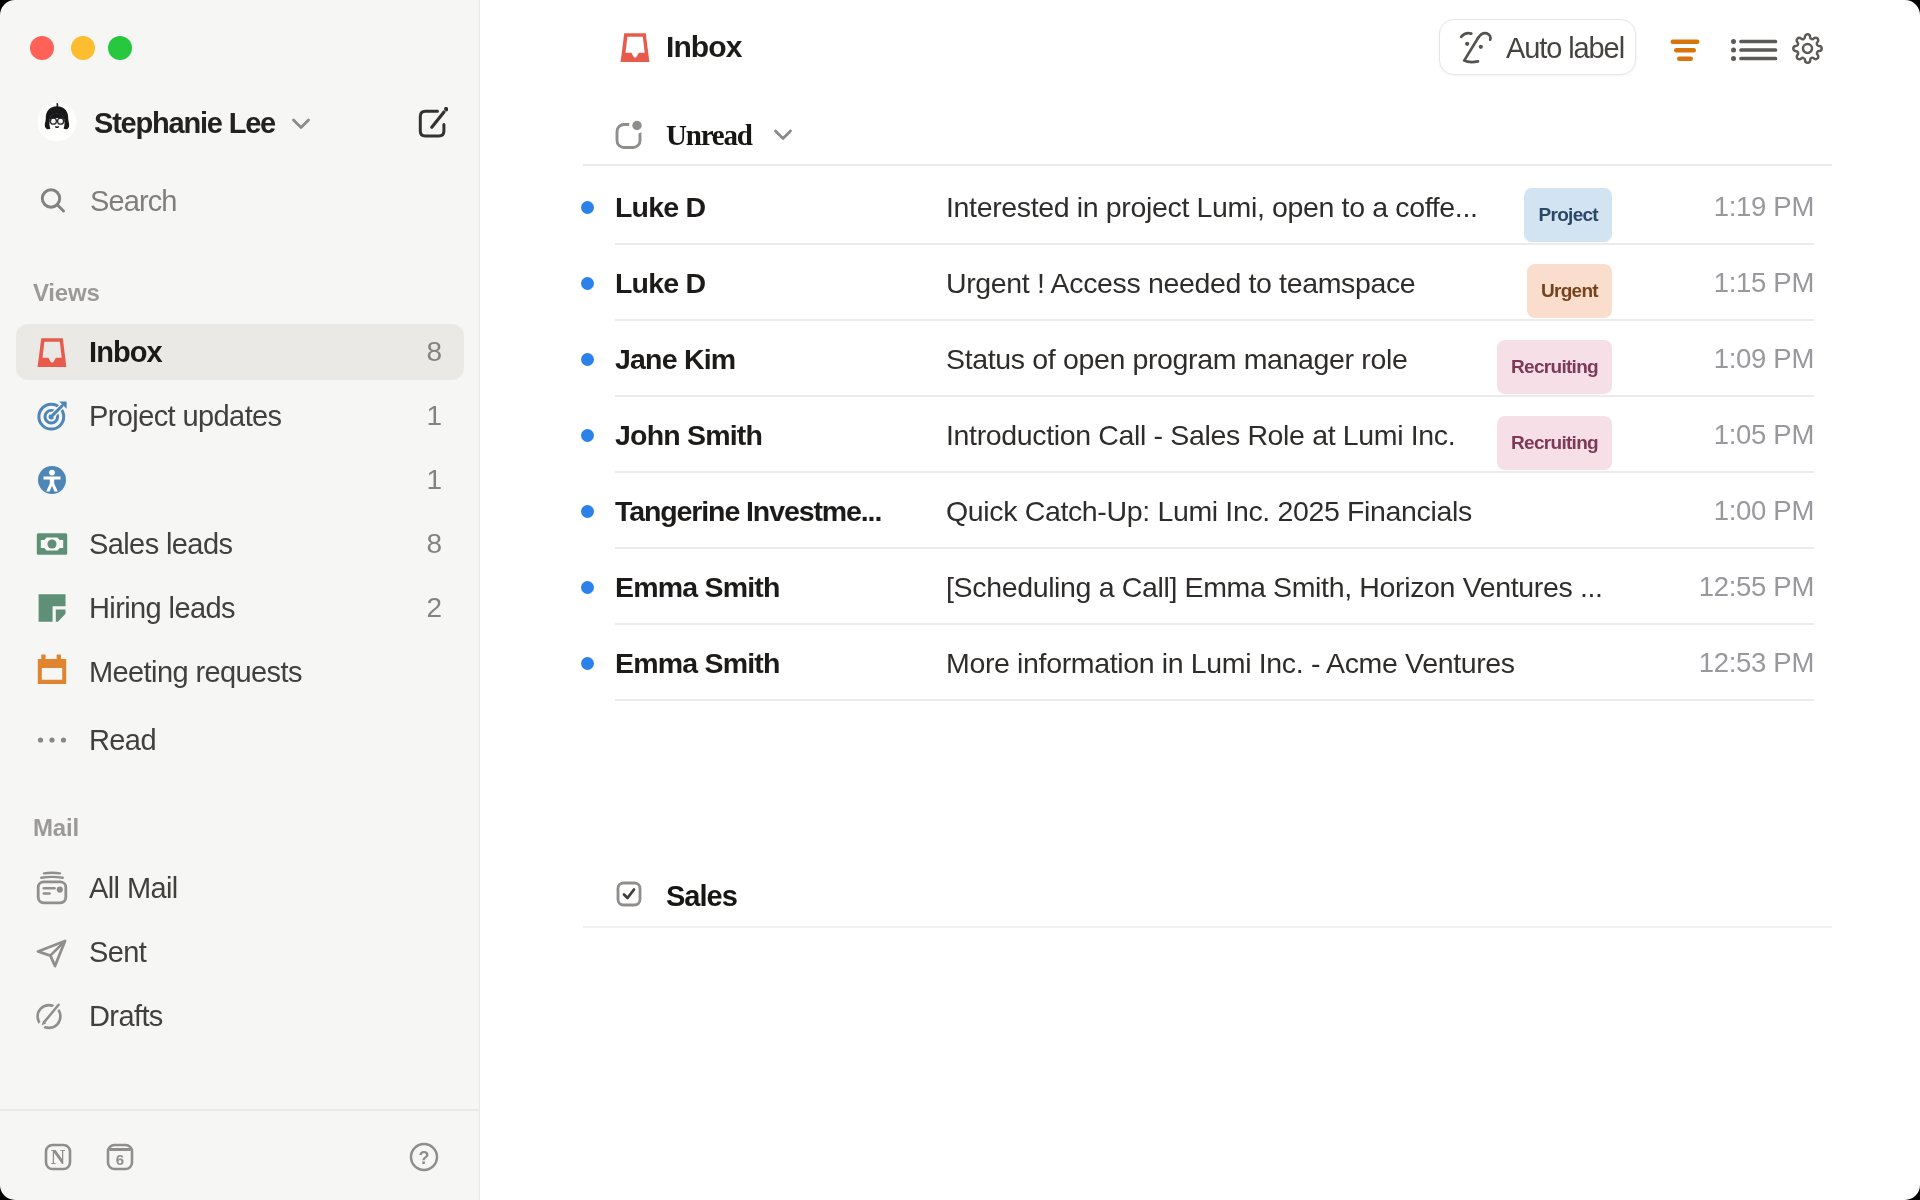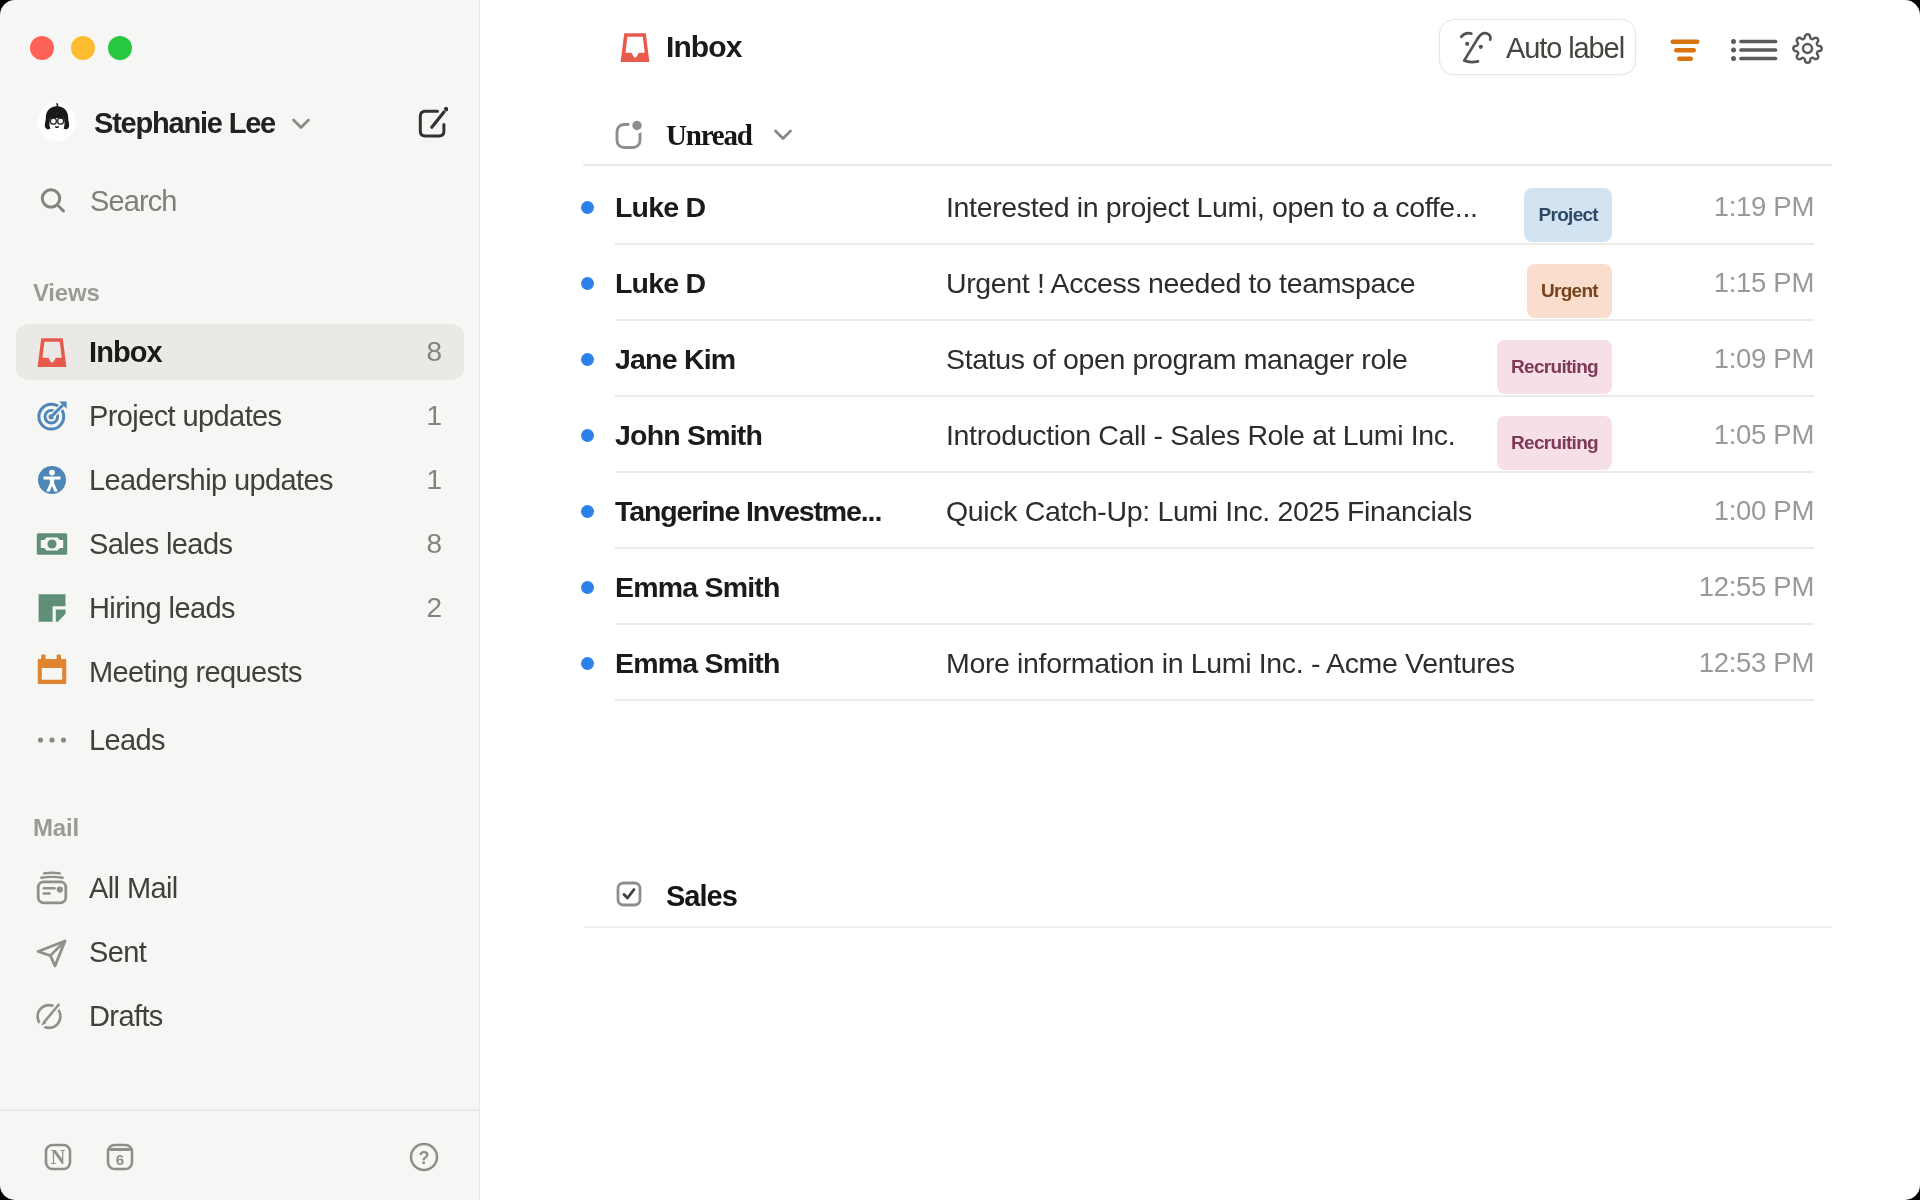--- a/index.html
+++ b/index.html
@@ -86,21 +86,20 @@
       </svg>
       <div class="lbl">Project updates</div>
       <div class="cnt">1</div>
     </div>
     <div class="navitem" style="top:452px;">
       <svg class="ic" viewBox="0 0 32 32">
         <circle cx="16" cy="16" r="14" fill="#4e86b8"></circle>
         <circle cx="16" cy="8.6" r="2.9" fill="#fff"></circle>
         <path d="M7.5,12.4 H24.5 V15.6 H18.2 V19.5 L21.8,27.5 H18.4 L16,21.8 L13.6,27.5 H10.2 L13.8,19.5 V15.6 H7.5 Z" fill="#fff"></path>
       </svg>
-      <div class="lbl">Leadership updates</div>
       <div class="cnt">1</div>
     </div>
     <div class="navitem" style="top:516px;">
       <svg class="ic" viewBox="0 0 32 32">
         <rect x="0.8" y="5.2" width="30.4" height="21.6" rx="1.5" fill="#5f9077"></rect>
         <path d="M10.6,9.4 H21.4 L23.8,12 H27.2 V20 H23.8 L21.4,22.6 H10.6 L8.2,20 H4.8 V12 H8.2 Z" fill="#fbfaf8"></path>
         <circle cx="16" cy="16" r="4.6" fill="#5f9077"></circle>
       </svg>
       <div class="lbl">Sales leads</div>
       <div class="cnt">8</div>
@@ -120,21 +119,21 @@
         <path d="M1.8,5 H30.2 V30 H1.8 Z M5.8,14 V25.8 H26.2 V14 Z" fill="#e08430" fill-rule="evenodd"></path>
       </svg>
       <div class="lbl">Meeting requests</div>
     </div>
     <div class="navitem" style="top:712px;">
       <svg class="ic" viewBox="0 0 32 32">
         <circle cx="4.5" cy="16" r="2.6" fill="#888783"></circle>
         <circle cx="16" cy="16" r="2.6" fill="#888783"></circle>
         <circle cx="27.5" cy="16" r="2.6" fill="#888783"></circle>
       </svg>
-      <div class="lbl">Leads</div>
+      <div class="lbl">Read</div>
     </div>
 
     <div class="seclabel" style="top:814px;">Mail</div>
 
     <div class="navitem" style="top:924px;">
       <svg class="ic" style="left:18px;top:10px;width:36px;height:36px;" viewBox="0 0 36 36">
         <path d="M4,17.5 L31,7 L21,32 L16.4,21.6 Z" fill="none" stroke="#908f8c" stroke-width="2.8" stroke-linejoin="round"></path>
         <path d="M16.8,21.2 L30,8" stroke="#908f8c" stroke-width="2.6"></path>
       </svg>
       <div class="lbl">Sent</div>
@@ -258,20 +257,21 @@
     <div class="row" style="top:473px;">
       <div class="dot"></div>
         <div class="sender" style="letter-spacing:-1.1px;">Tangerine Investme...</div>
       <div class="subj">Quick Catch-Up: Lumi Inc. 2025 Financials</div>
       <div class="time">1:00 PM</div>
         <div class="divider"></div>
     </div>
     <div class="row" style="top:549px;">
       <div class="dot"></div>
         <div class="sender">Emma Smith</div>
+      <div class="subj">[Scheduling a Call] Emma Smith, Horizon Ventures ...</div>
       <div class="time">12:55 PM</div>
         <div class="divider"></div>
     </div>
     <div class="row" style="top:625px;">
       <div class="dot"></div>
         <div class="sender">Emma Smith</div>
       <div class="subj">More information in Lumi Inc. - Acme Ventures</div>
       <div class="time">12:53 PM</div>
         <div class="divider"></div>
     </div>

